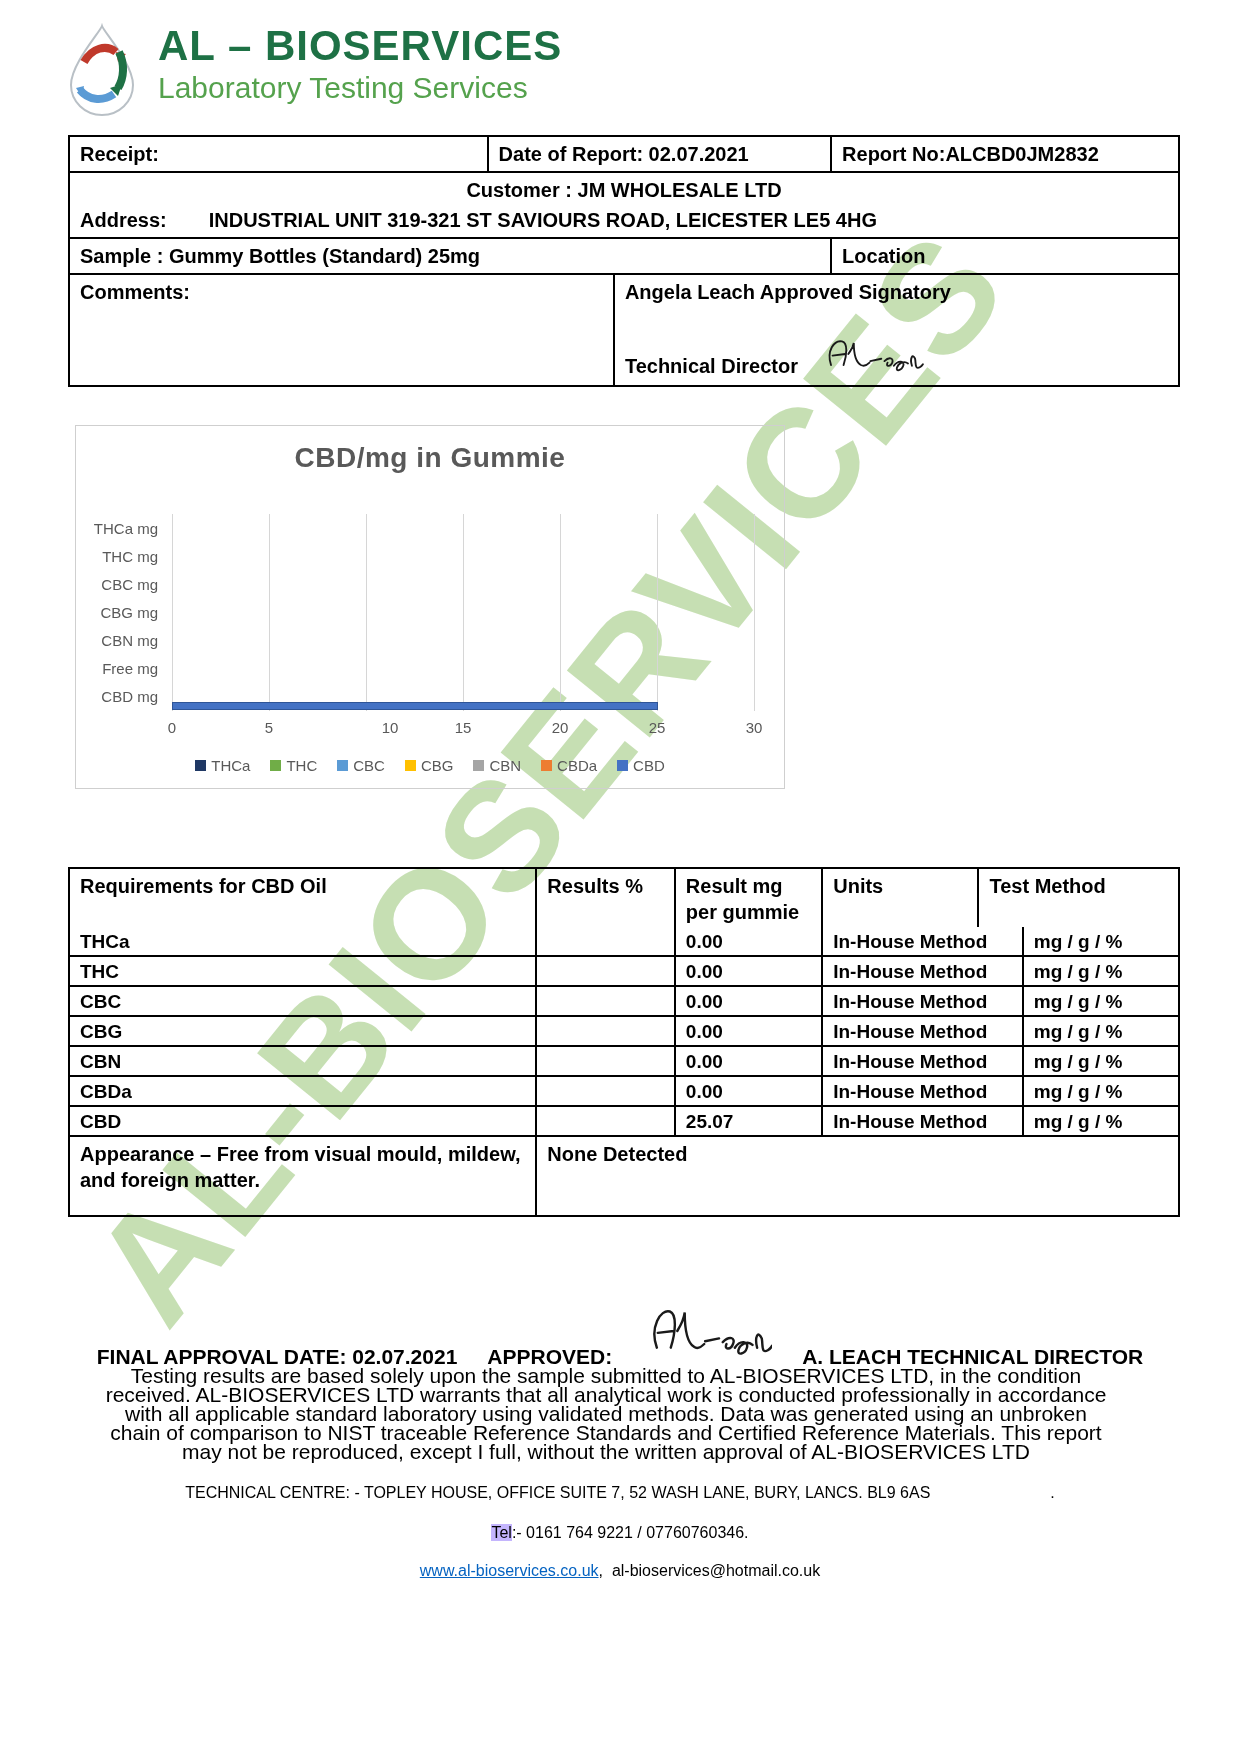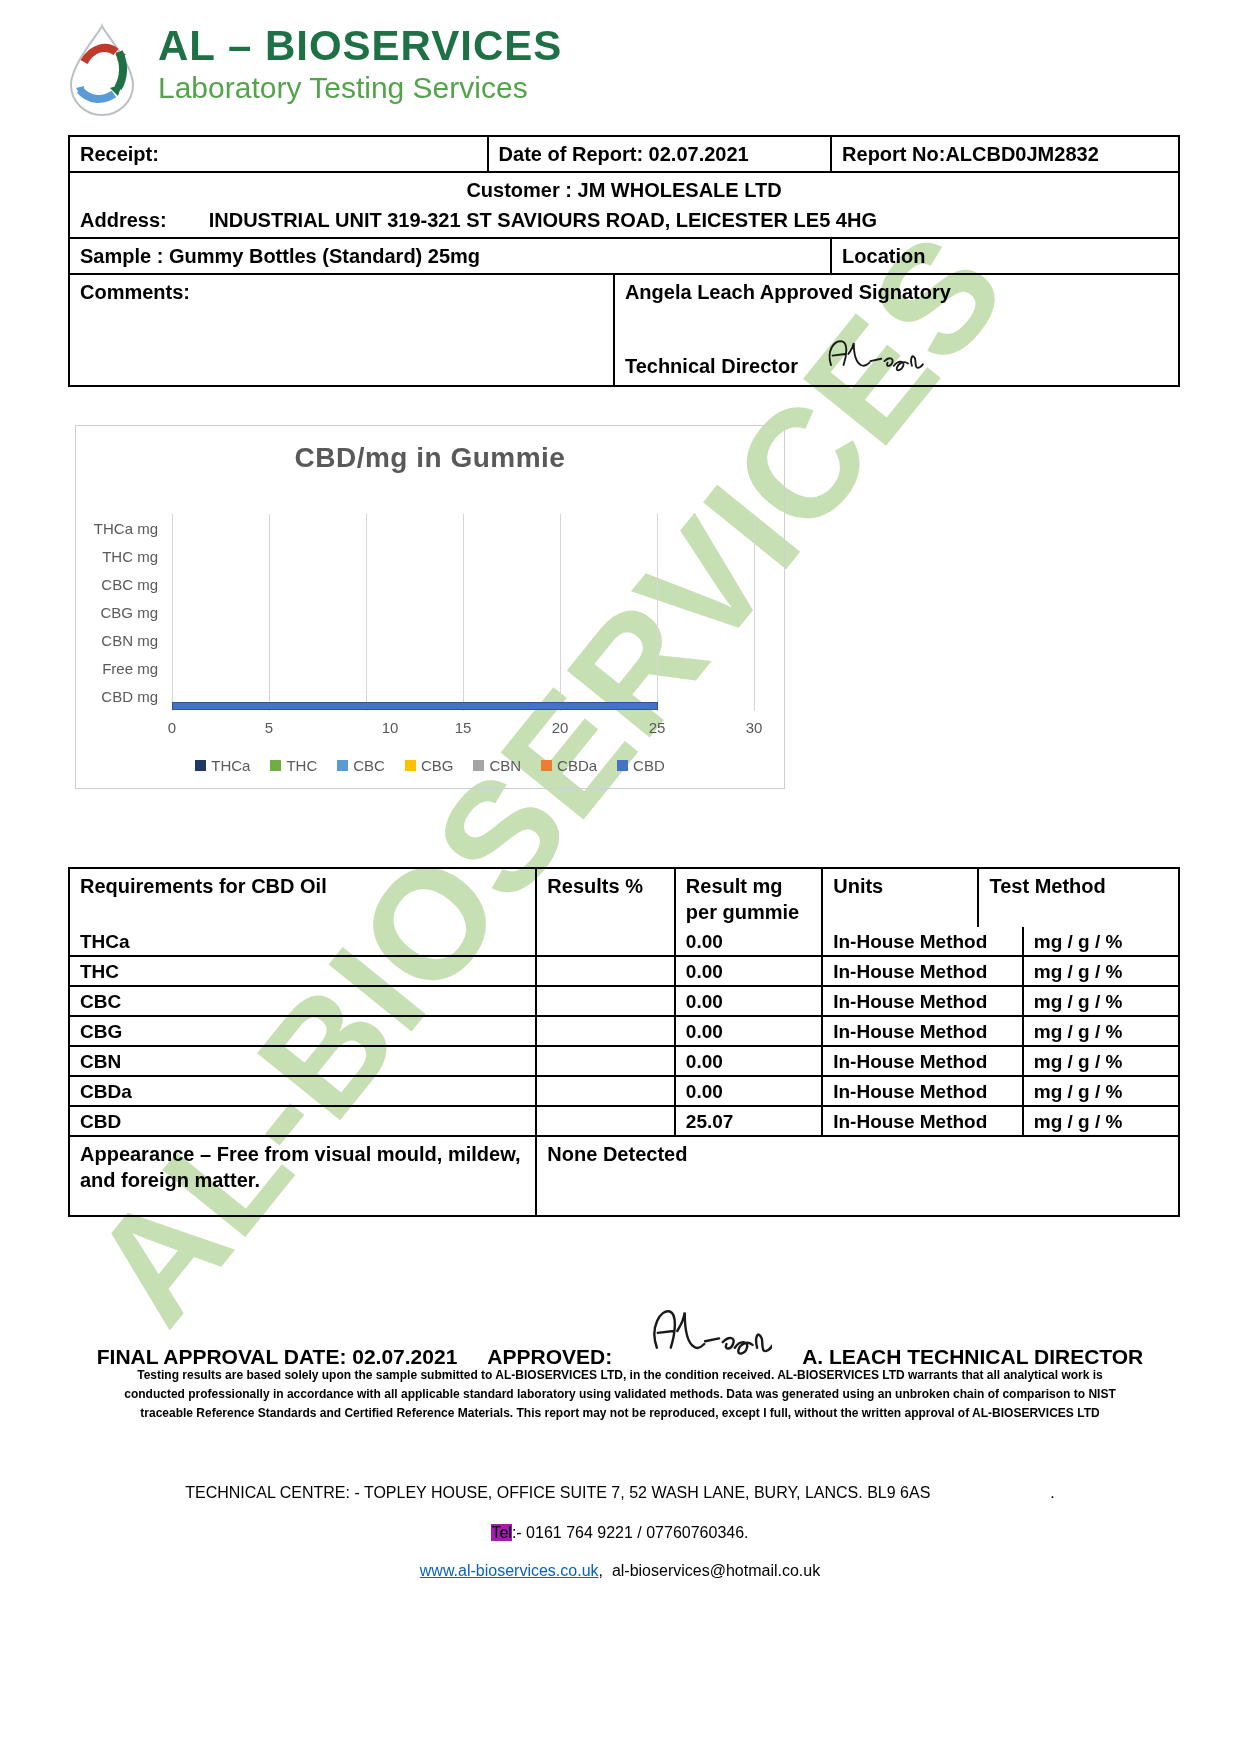--- a/index.html
+++ b/index.html
@@ -58,25 +58,25 @@
   .hdr .rcell{font-weight:700;font-size:20px;min-height:56px;padding-top:4px;}
   .drow .rcell{height:28px;font-weight:600;}
   .arow{min-height:80px;}
   .arow .rcell{font-weight:700;font-size:20px;padding-top:4px;}
   .arow .afill{flex:1;}
 
   
   .approval{top:1300px;left:0;width:100%;display:flex;justify-content:center;align-items:flex-end;
             gap:30px;font-size:21px;font-weight:700;}
   .approval .sigwrap{margin-bottom:2px;}
-  .disclaimer{top:1366px;left:115px;width:1010px;text-align:center;font-size:12px;line-height:19px;font-weight:700;}
+  .disclaimer{top:1366px;left:101px;width:1010px;text-align:center;font-size:21px;line-height:19px;font-weight:400;}
   .fline{left:0;width:100%;text-align:center;font-size:16px;font-weight:400;}
   .f1{top:1484px;}.f2{top:1524px;}.f3{top:1562px;}
   .gap-period{margin-left:120px;}
-  .tel-hl{background:#a21caf;}
+  .tel-hl{background:#c4b5fd;}
   .weblink{color:#0563c1;text-decoration:underline;cursor:pointer;}
 </style>
 </head>
 <body>
 
 <div class="page">
 
   <div class="watermark">AL-BIOSERVICES</div>
 
   <header class="layer brand">

